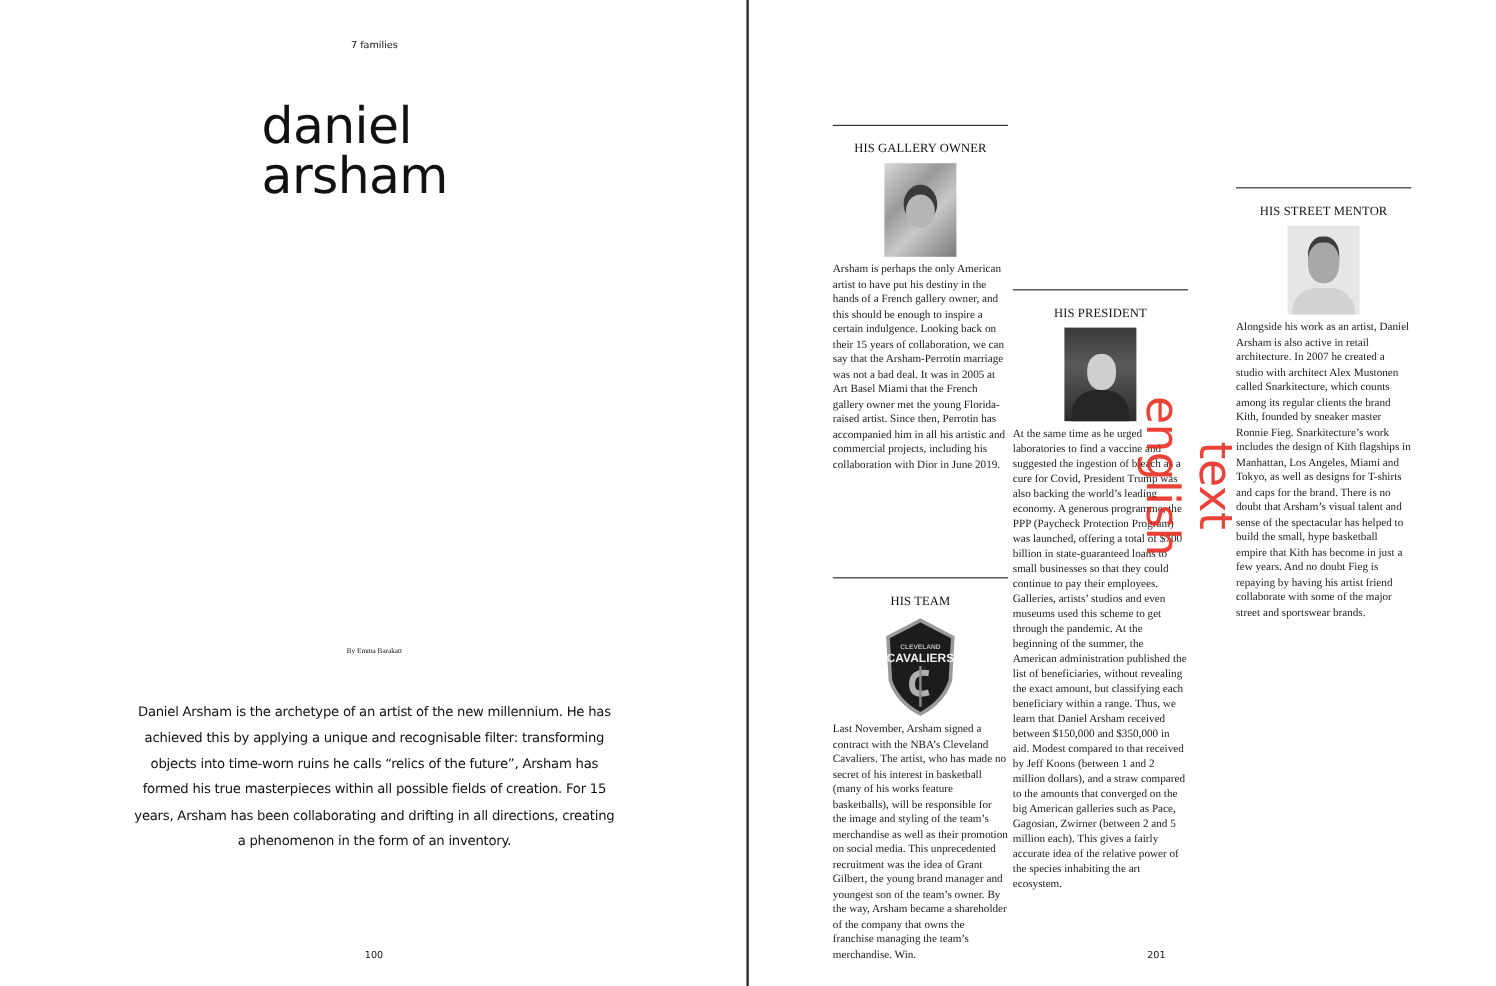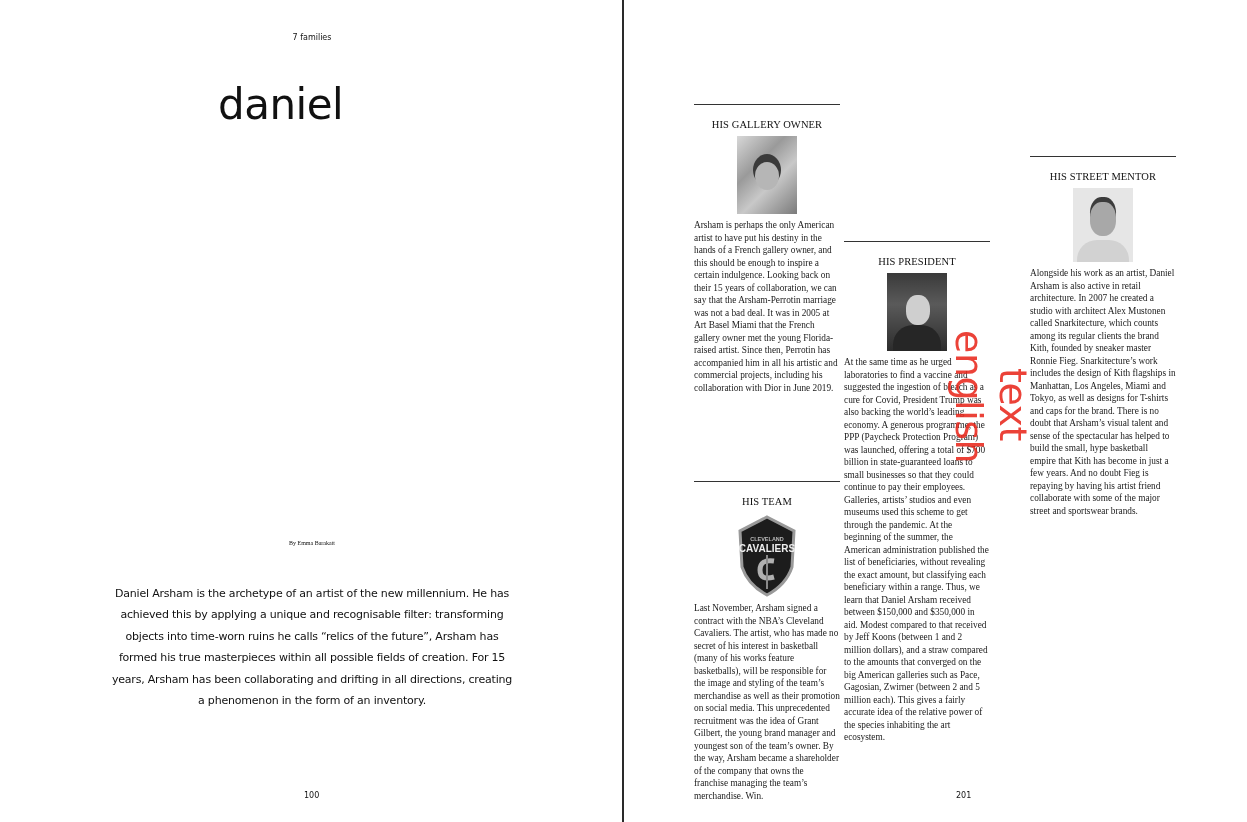--- a/index.html
+++ b/index.html
@@ -48,20 +48,21 @@
 </head>
 <body>
 
 <div>
   <div class="gutter"></div>
 
   <section>
     <div class="kicker sans">7 families</div>
     <h1 class="title sans">
       <span>daniel</span><br>
+      <span>arsham</span>
     </h1>
     <div class="byline serif">By Emma Barakatt</div>
     <p class="intro sans">Daniel Arsham is the archetype of an artist of the new millennium. He has achieved this by applying a unique and recognisable filter: transforming objects into time-worn ruins he calls “relics of the future”, Arsham has formed his true masterpieces within all possible fields of creation. For 15 years, Arsham has been collaborating and drifting in all directions, creating a phenomenon in the form of an inventory.</p>
     <div class="folio folio-left sans">100</div>
   </section>
 
   <section>
 
     <div class="col col1">
       <div class="rule"></div>

